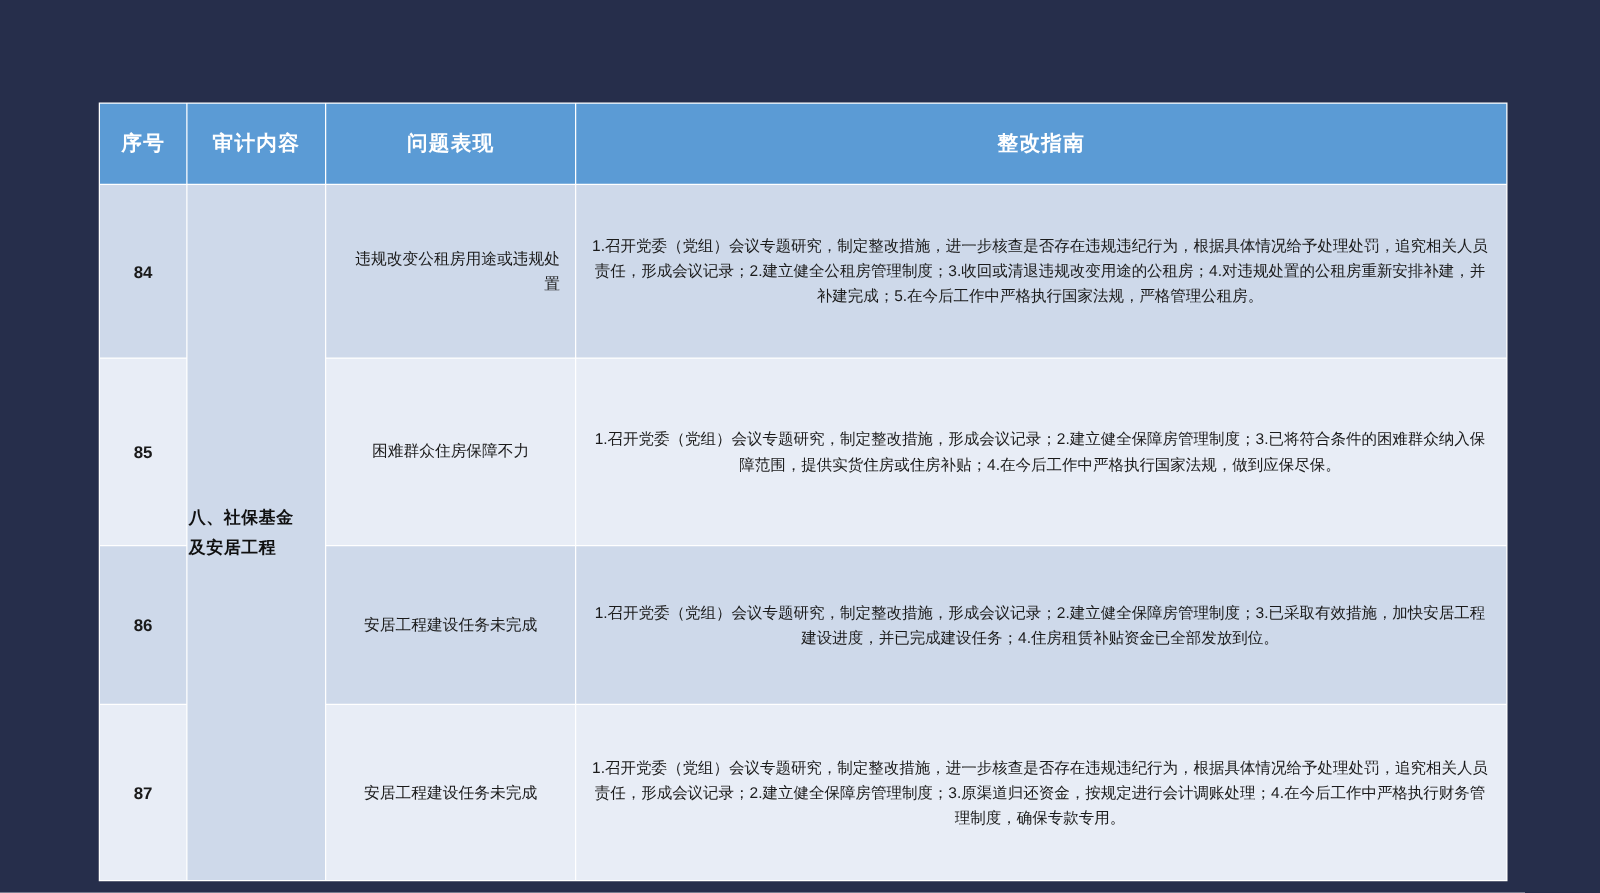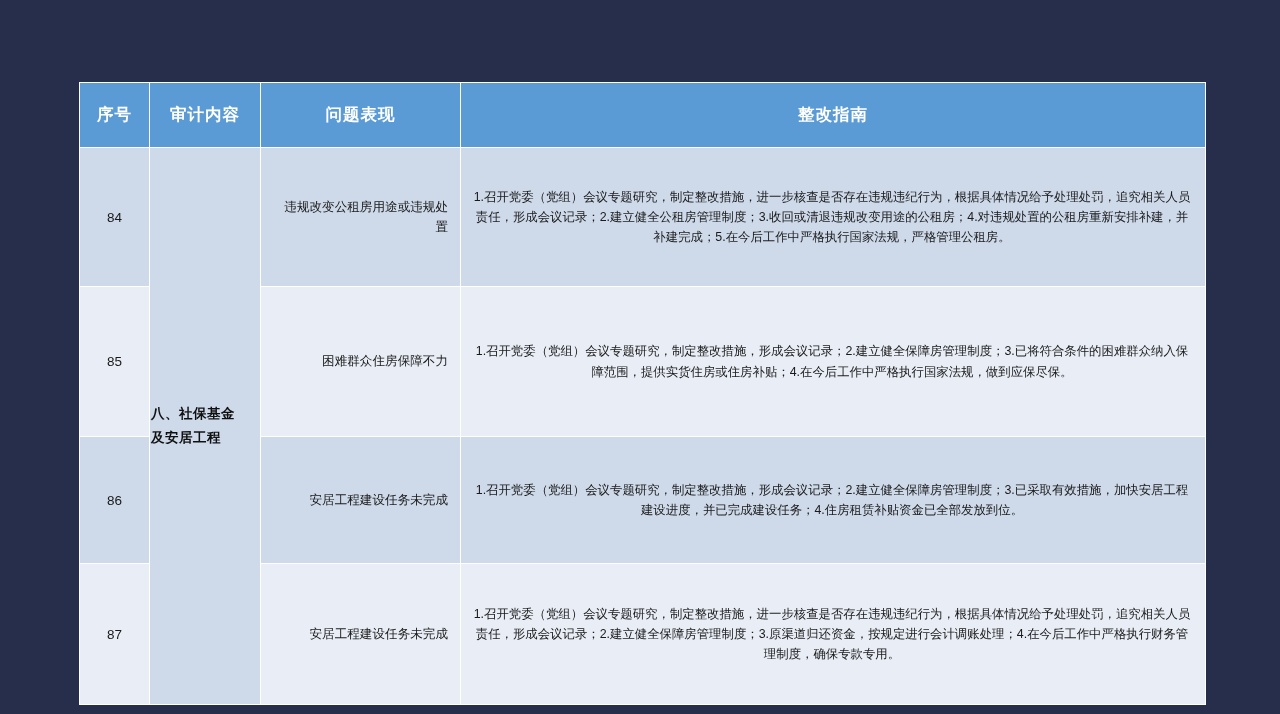--- a/index.html
+++ b/index.html
@@ -74,24 +74,25 @@
     font-size: 13.5px;
     line-height: 1.75;
     color: #101010;
     letter-spacing: 0.5px;
   }
 
   td.seq-cell {
     text-align: center;
     font-size: 13.5px;
     color: #1a1a1a;
+    font-weight: bold;
   }
 
   td.issue-cell {
-    text-align: right;
+    text-align: center;
     padding: 6px 12px;
     line-height: 1.6;
     font-size: 12.6px;
     color: #1a1a1a;
   }
   td.issue-cell.left-align {
     text-align: right;
   }
 
   td.guide-cell {

